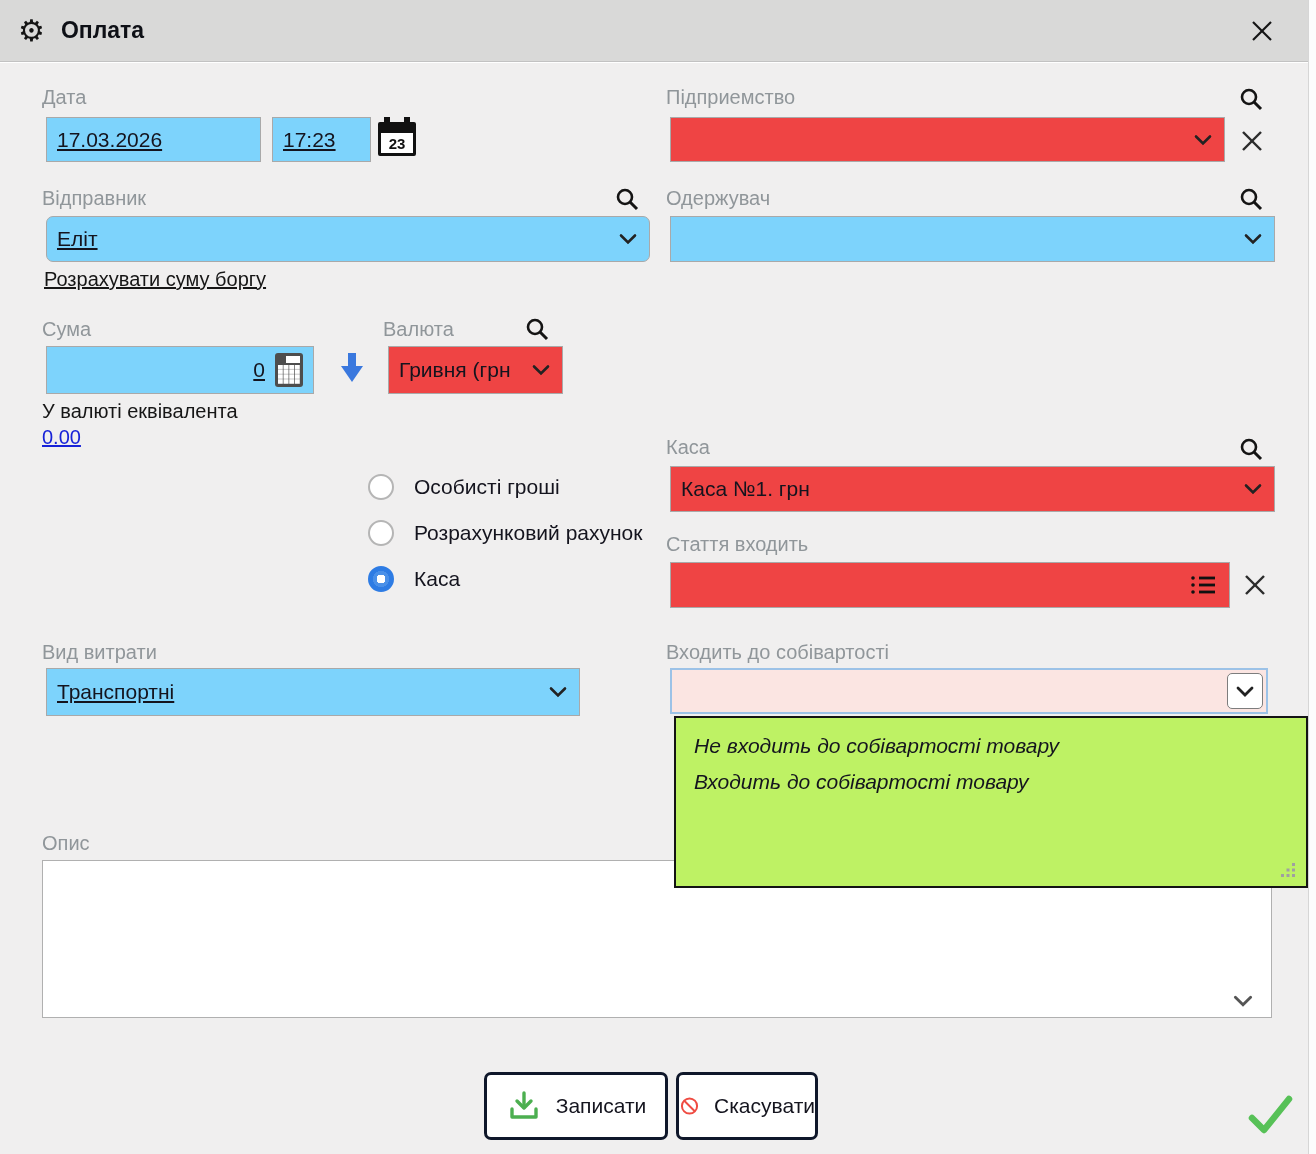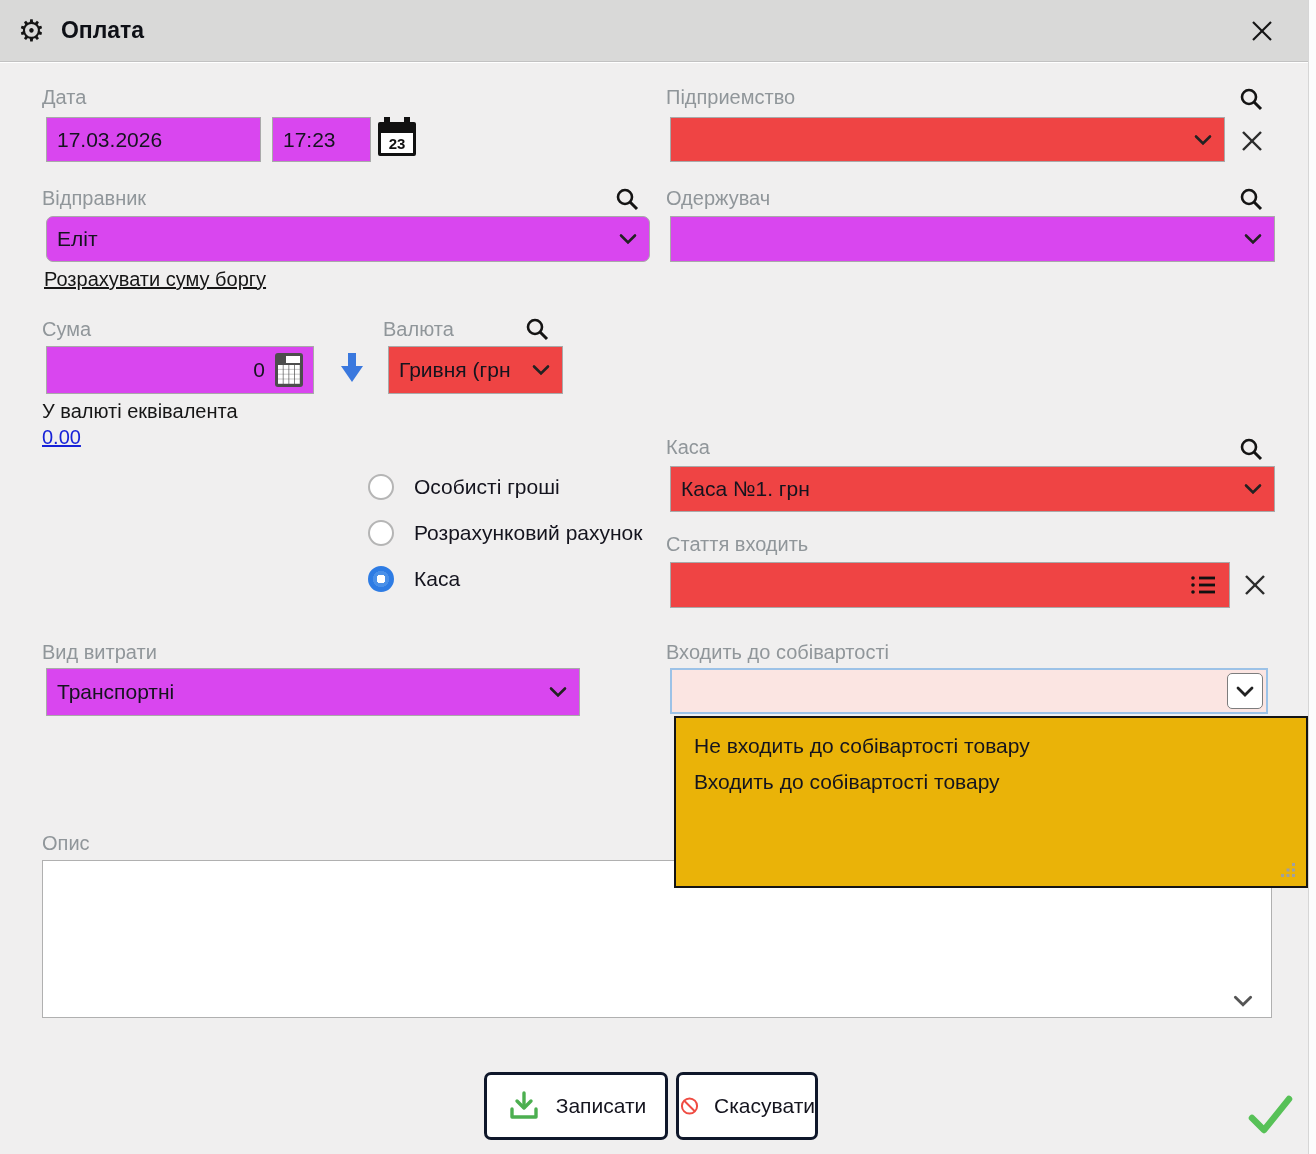--- a/index.html
+++ b/index.html
@@ -22,21 +22,21 @@
     background:#f0efef;
   }
   .right-strip { position:absolute; left:1308px; top:0; width:8px; height:1154px; background:#fcfcfc; border-left:1px solid #d6d6d6; }
 
   .lbl { position:absolute; font-size:20px; color:#90969a; white-space:nowrap; }
   .field {
     position:absolute; border:1px solid #a9a9a9; background:#ef4444;
     font-size:21px; color:#14141e; display:flex; align-items:center;
     padding:0 10px; white-space:nowrap; overflow:hidden;
   }
-  .pink { background:#d946ef; }
+  .pink { background:#7dd3fc;text-decoration:underline; }
   .chev { position:absolute; right:12px; top:50%; transform:translateY(-50%); }
   .sel { padding-right:38px; position:absolute; }
   .search-ic { position:absolute; width:27px; height:27px; }
   .clear-x { position:absolute; width:30px; height:30px; cursor:pointer; }
 
   .link-dark { position:absolute; font-size:20px; color:#161616; text-decoration:underline; cursor:pointer; }
   .plain-dark { position:absolute; font-size:20px; color:#161616; }
   .link-blue { position:absolute; font-size:20px; color:#1722d8; text-decoration:underline; cursor:pointer; }
 
   .calendar {
@@ -72,21 +72,21 @@
 
   .combo-open { position:absolute; left:670px; top:668px; width:598px; height:46px;
     border:2px solid #9cc2e7; background:#fbe5e2; }
   .combo-btn {
     position:absolute; right:3px; top:3px; width:36px; height:36px;
     background:#fff; border:1px solid #7d7d7d; border-radius:5px;
     display:flex; align-items:center; justify-content:center; cursor:pointer;
   }
   .drop-panel {
     position:absolute; left:674px; top:716px; width:634px; height:172px;
-    background:#eab308; border:2px solid #141414; padding-top:10px; z-index:5;
+    background:#bef264; border:2px solid #141414; padding-top:10px; z-index:5;font-style:italic;
   }
   .drop-item { height:36px; display:flex; align-items:center; padding-left:18px;
     font-size:21px; color:#14141e; cursor:pointer; }
   .grip { position:absolute; right:10px; bottom:8px; }
 
   .textarea {
     position:absolute; left:42px; top:860px; width:1230px; height:158px;
     background:#fff; border:1px solid #b0b0b0;
   }
   .textarea .chev { right:18px; top:auto; bottom:10px; transform:none; }

